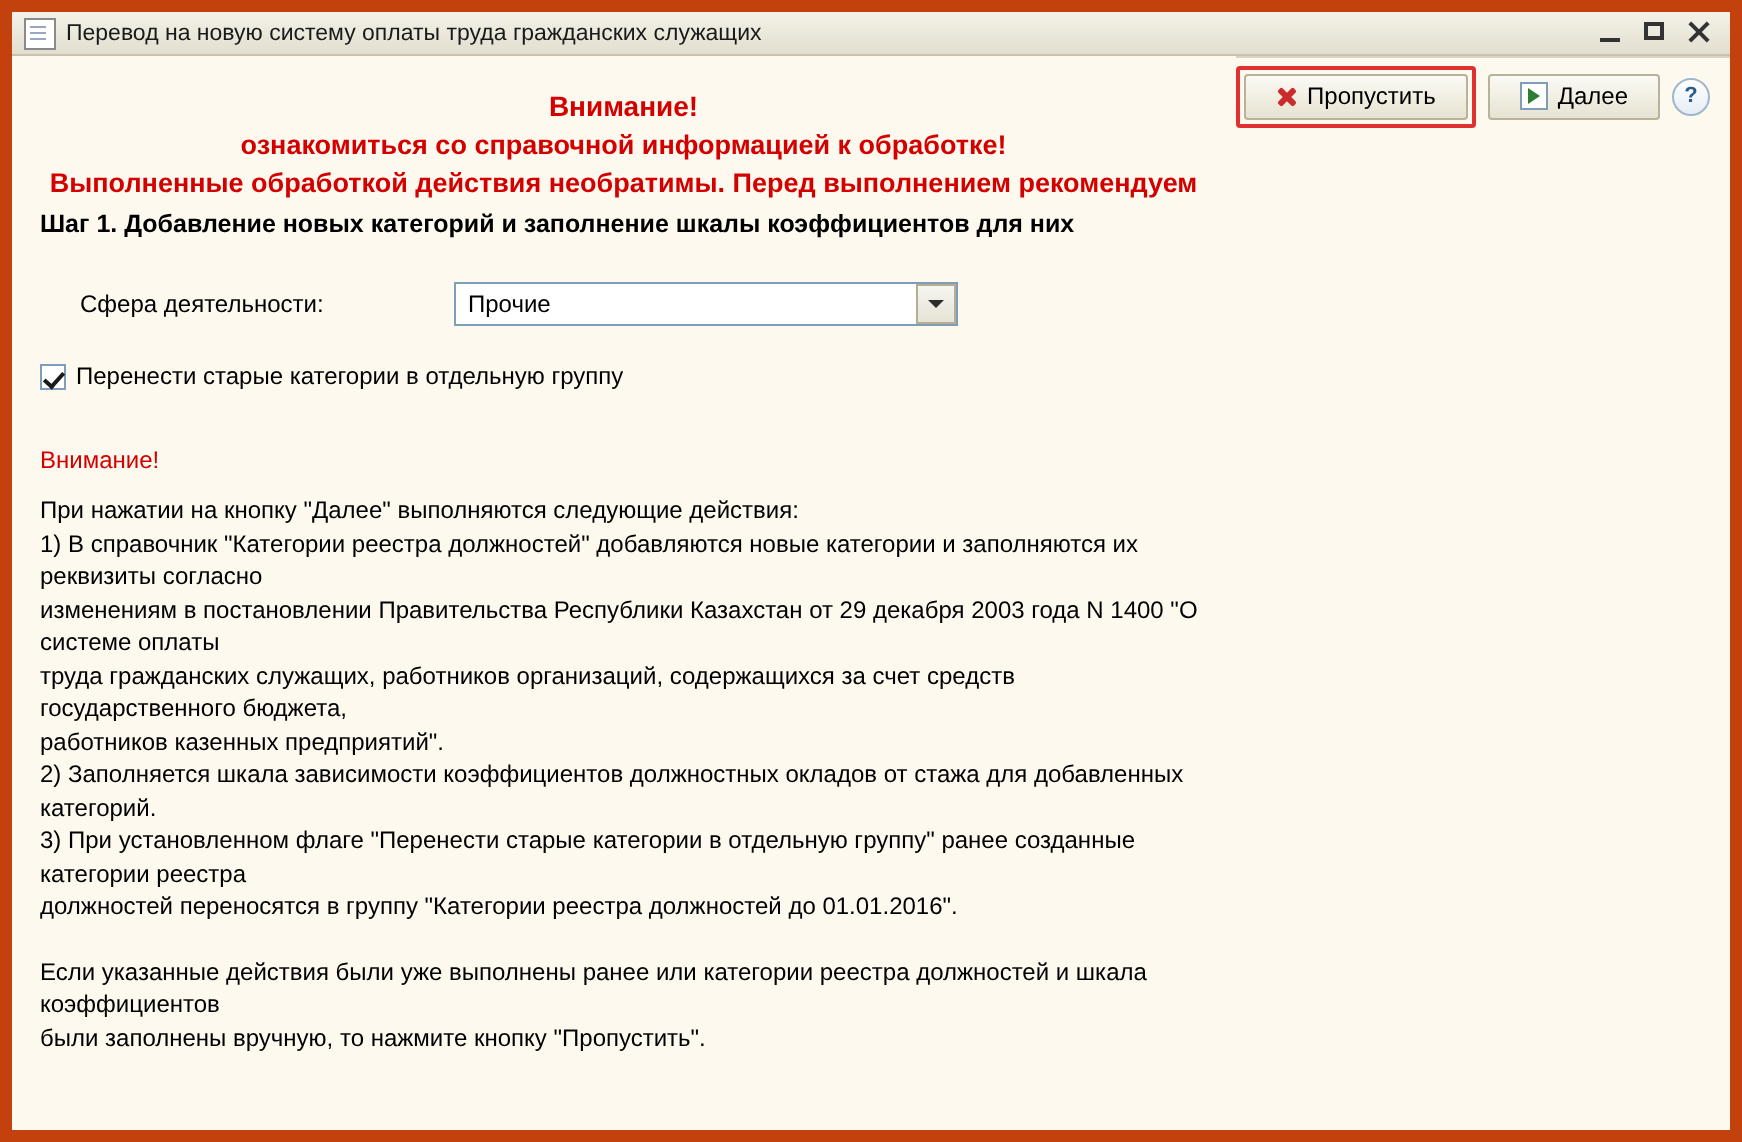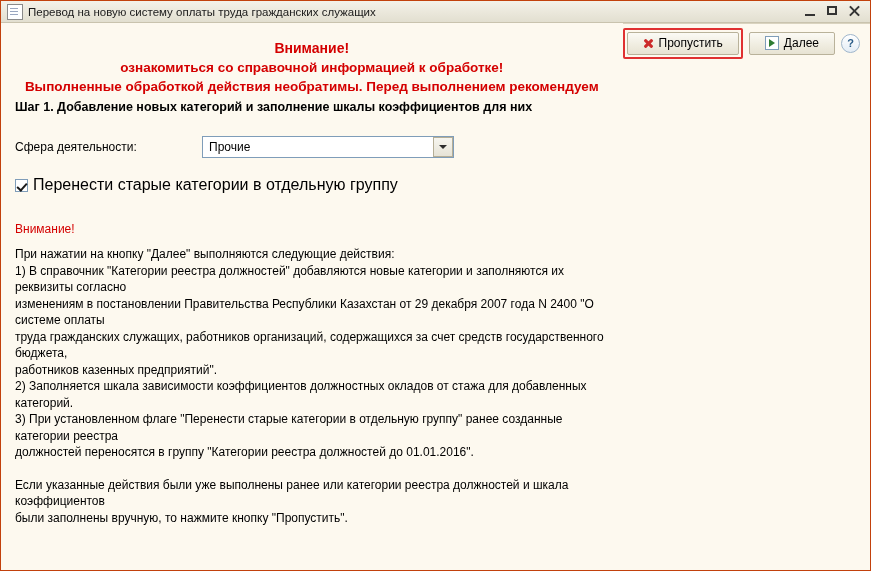--- a/index.html
+++ b/index.html
@@ -11,21 +11,21 @@
     font-family: "Liberation Sans", sans-serif;
     font-size: 12px;
     color: #000000;
   }
   .window {
     position: relative;
     width: 871px;
     height: 571px;
     box-sizing: border-box;
     background: #fdf9ef;
-    border: 1px solid #c2410c;
+    border: 6px solid #c2410c;
     overflow: hidden;
   }
   
   .titlebar {
     position: relative;
     height: 22px;
     background: linear-gradient(to bottom, #f4f2e9 0%, #ebe8dc 50%, #e2dfd0 100%);
     border-bottom: 1px solid #c9c3ae;
     display: flex;
     align-items: center;
@@ -128,20 +128,21 @@
   }
   .field-row {
     margin-top: 22px;
     display: flex;
     align-items: center;
   }
   .field-label {
     font-size: 12px;
     width: 158px;
     color: #000;
+    margin-left: 20px;
   }
   .combo {
     position: relative;
     width: 252px;
     height: 22px;
     background: #ffffff;
     border: 1px solid #7f9db9;
     box-sizing: border-box;
     display: flex;
     align-items: center;
@@ -193,21 +194,21 @@
   .checkbox.checked::after {
     content: "";
     position: absolute;
     left: 3px; top: 1px;
     width: 4px; height: 8px;
     border: solid #1a1a1a;
     border-width: 0 2px 2px 0;
     transform: rotate(42deg);
   }
   .check-label {
-    font-size: 16px;
+    font-size: 12px;
   }
   .attention-2 {
     margin-top: 28px;
     color: #d40000;
     font-size: 12px;
   }
   .body-text {
     margin-top: 10px;
     font-size: 12px;
     line-height: 16.5px;
@@ -339,21 +340,21 @@
       <div class="check-row">
         <div class="checkbox checked"></div>
         <div class="check-label">Перенести старые категории в отдельную группу</div>
       </div>
 
       <div class="attention-2">Внимание!</div>
 
       <div class="body-text">
         <p>При нажатии на кнопку "Далее"  выполняются следующие действия:</p>
         <p>1) В справочник "Категории реестра должностей" добавляются новые категории и заполняются их реквизиты согласно</p>
-        <p>изменениям  в постановлении Правительства Республики Казахстан от 29 декабря 2007 года N 2400 "О системе оплаты</p>
+        <p>изменениям  в постановлении Правительства Республики Казахстан от 29 декабря 2003 года N 1400 "О системе оплаты</p>
         <p>труда гражданских служащих, работников организаций, содержащихся за счет средств государственного бюджета,</p>
         <p>работников казенных предприятий".</p>
         <p>2) Заполняется шкала зависимости коэффициентов должностных окладов  от стажа для добавленных категорий.</p>
         <p>3) При установленном флаге "Перенести старые категории в отдельную группу" ранее созданные категории реестра</p>
         <p>должностей переносятся в группу "Категории реестра должностей до 01.01.2016".</p>
         <div class="spacer"></div>
         <p>Если указанные действия были уже выполнены ранее или категории реестра должностей и шкала коэффициентов</p>
         <p>были заполнены вручную, то нажмите кнопку "Пропустить".</p>
       </div>
 

